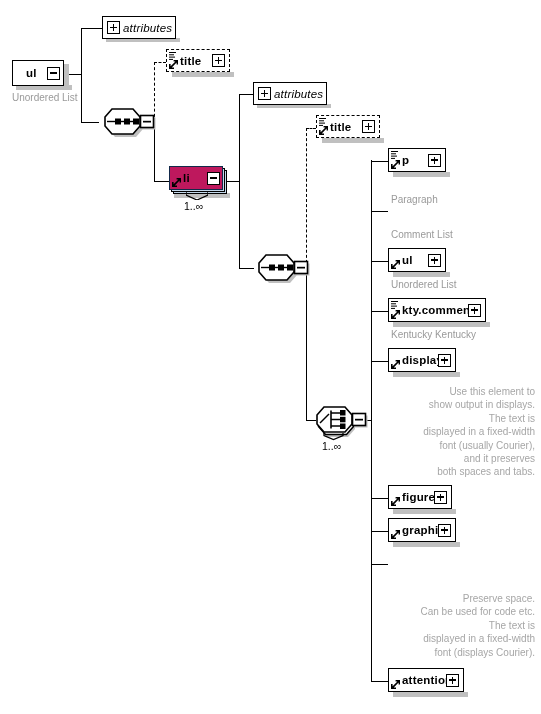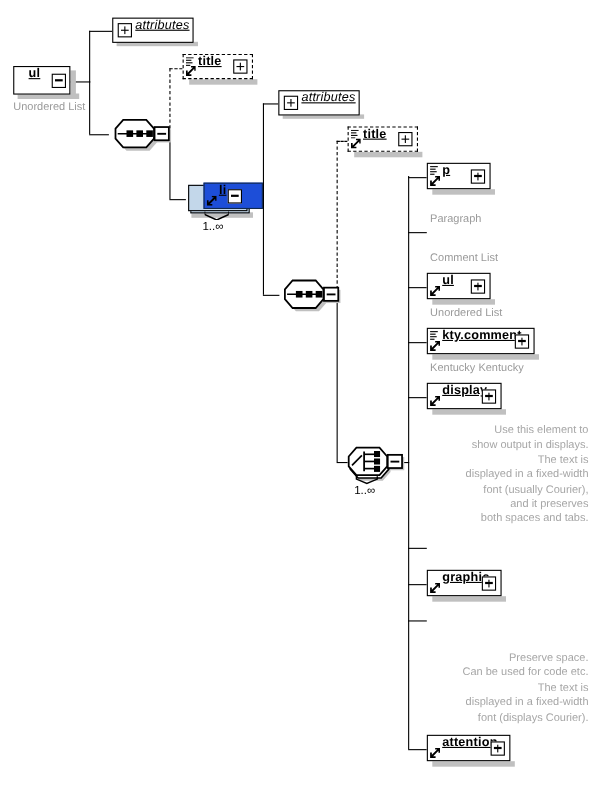--- a/index.html
+++ b/index.html
@@ -10,24 +10,23 @@
   }
   #canvas{position:absolute;left:0;top:0;width:541px;height:714px;}
 
   
   .node{position:absolute;box-sizing:border-box;}
   .nbox{
     position:absolute;left:0;top:0;
     box-sizing:border-box;
     background:#ffffff;
     border:1.6px solid #000000;
-    display:flex;
+    display:flex;align-items:center;
     font-size:11.5px;font-weight:bold;color:#000;
     white-space:nowrap;
-    text-decoration:underline;
   }
   .nbox .lbl{padding-left:13px;letter-spacing:.2px;}
   
   .shadow{
     position:absolute;background:#c0c0c0;
   }
 
   
   .ctl{
     position:absolute;width:13px;height:13px;
@@ -46,21 +45,21 @@
   
   .refarrow{position:absolute;left:2px;bottom:2px;width:9px;height:9px;}
 
   
   .docicon{position:absolute;left:2px;top:2px;width:8px;height:8px;}
 
   
   .nbox.optional{border:1.6px dashed #000;}
 
   
-  .nbox.sel{background:#1d4ed8;border:1.6px solid #12294a;margin-left:16px;}
+  .nbox.sel{background:#be185d;border:1.6px solid #12294a;}
   .stack{
     position:absolute;border:1.5px solid #000;background:#c3d7ea;
     box-sizing:border-box;
   }
 
   
   .nbox.attrs{font-style:italic;font-weight:normal;font-size:11.5px;}
   .nbox.attrs .lbl{padding-left:20px;}
   .attrplus{
     position:absolute;left:4px;top:50%;margin-top:-6.5px;
@@ -327,20 +326,30 @@
     <div class="ctl plus" style="left:50px;top:5.5px;"></div>
   </div>
   <div class="annot" style="left:380px;top:385px;width:155px;">Use this element to
 show output in displays.
 The text is
 displayed in a fixed-width
 font (usually Courier),
 and it preserves
 both spaces and tabs.</div>
 
+  <div class="node" style="left:388px;top:485px;width:68px;height:28px;">
+    <div class="shadow" style="left:5px;top:24px;width:63px;height:5px;"></div>
+    <div class="nbox" style="width:64px;height:24px;">
+      <svg class="refarrow" viewBox="0 0 9 9">
+        <path d="M0 9 L0 4 L1.6 4 L1.6 6.2 L6.4 1.4 L4.6 1.4 L4.6 0 L9 0 L9 4.4 L7.6 4.4 L7.6 2.6 L2.8 7.4 L5 7.4 L5 9 Z" fill="#000"></path>
+      </svg>
+      <span class="lbl">figure</span>
+    </div>
+    <div class="ctl plus" style="left:46px;top:5.5px;"></div>
+  </div>
 
   <div class="node" style="left:388px;top:518px;width:72px;height:28px;">
     <div class="shadow" style="left:5px;top:24px;width:67px;height:5px;"></div>
     <div class="nbox" style="width:68px;height:24px;">
       <svg class="refarrow" viewBox="0 0 9 9">
         <path d="M0 9 L0 4 L1.6 4 L1.6 6.2 L6.4 1.4 L4.6 1.4 L4.6 0 L9 0 L9 4.4 L7.6 4.4 L7.6 2.6 L2.8 7.4 L5 7.4 L5 9 Z" fill="#000"></path>
       </svg>
       <span class="lbl">graphic</span>
     </div>
     <div class="ctl plus" style="left:50px;top:5.5px;"></div>

